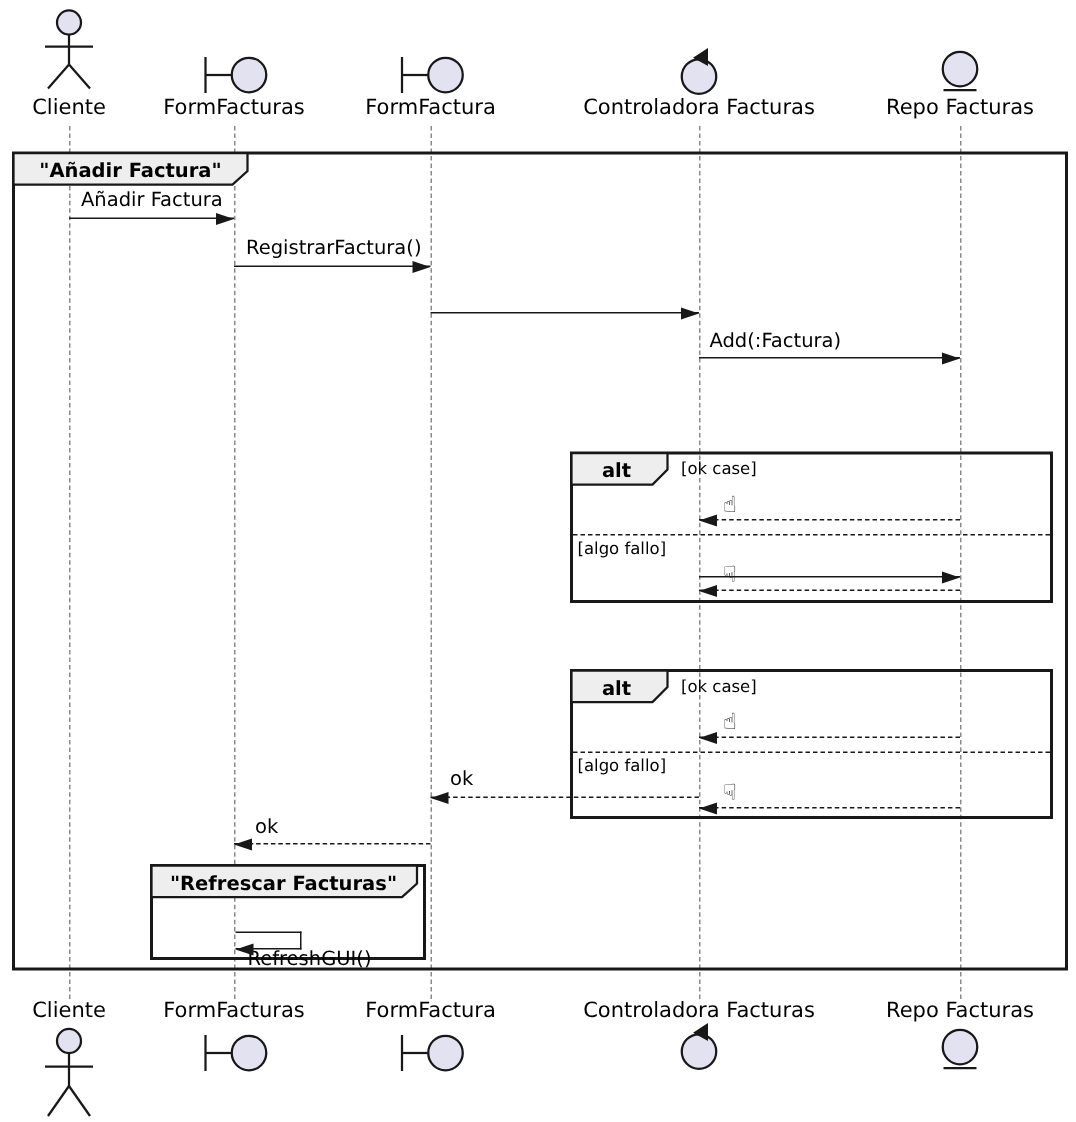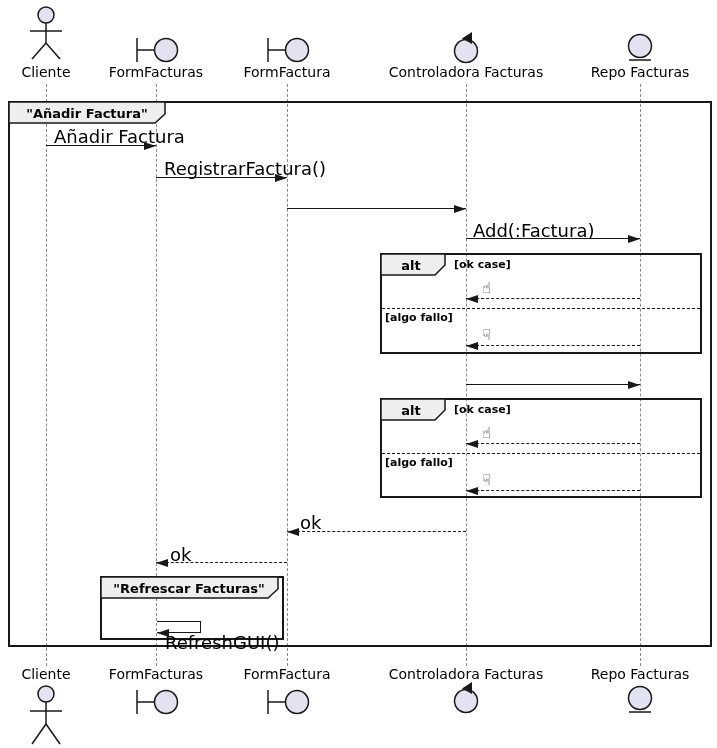--- a/index.html
+++ b/index.html
@@ -1,30 +1,30 @@
 <!DOCTYPE html>
 <html><head>
 <meta charset="utf-8">
 <style>
   html,body{margin:0;padding:0;background:#fff;}
   #canvas{position:relative;width:717px;height:748px;background:#fff;overflow:hidden;
           font-family:"DejaVu Sans","Liberation Sans",sans-serif;color:#000;}
   .lifeline{position:absolute;top:84px;height:582px;width:0;border-left:1px dashed #8a8a8a;}
   .plabel{position:absolute;transform:translateX(-50%);font-size:14px;white-space:nowrap;}
-  .mlabel{position:absolute;font-size:18px;white-space:nowrap;}
-  .glabel{position:absolute;font-size:11px;font-weight:bold;white-space:nowrap;}
+  .mlabel{position:absolute;font-size:13px;white-space:nowrap;}
+  .glabel{position:absolute;font-size:11px;font-weight:normal;white-space:nowrap;}
   .hand{position:absolute;font-size:15px;line-height:15px;color:#181818;}
   .arrow{position:absolute;height:0;border-top:1.5px solid #181818;}
   .arrow.ret{border-top:1px dashed #181818;}
   .ah-r{position:absolute;width:0;height:0;border-left:12px solid #181818;
         border-top:4px solid transparent;border-bottom:4px solid transparent;}
   .ah-l{position:absolute;width:0;height:0;border-right:12px solid #181818;
         border-top:4px solid transparent;border-bottom:4px solid transparent;}
   .frame{position:absolute;border:2px solid #181818;box-sizing:border-box;background:transparent;}
-  .frag{position:absolute;border:2px solid #181818;box-sizing:border-box;background:transparent;}
+  .frag{position:absolute;border:2px solid #181818;box-sizing:border-box;background:transparent;margin-top:48px;}
   .divider{position:absolute;left:0;width:100%;height:0;border-top:1px dashed #181818;}
   .selfmsg{position:absolute;border:1px solid #181818;border-left:none;box-sizing:border-box;}
   svg{position:absolute;overflow:visible;}
   svg text{font-family:"DejaVu Sans","Liberation Sans",sans-serif;}
   .tabtitle{font-size:13px;font-weight:bold;}
 </style>
 </head>
 <body>
 
 <div id="canvas">

